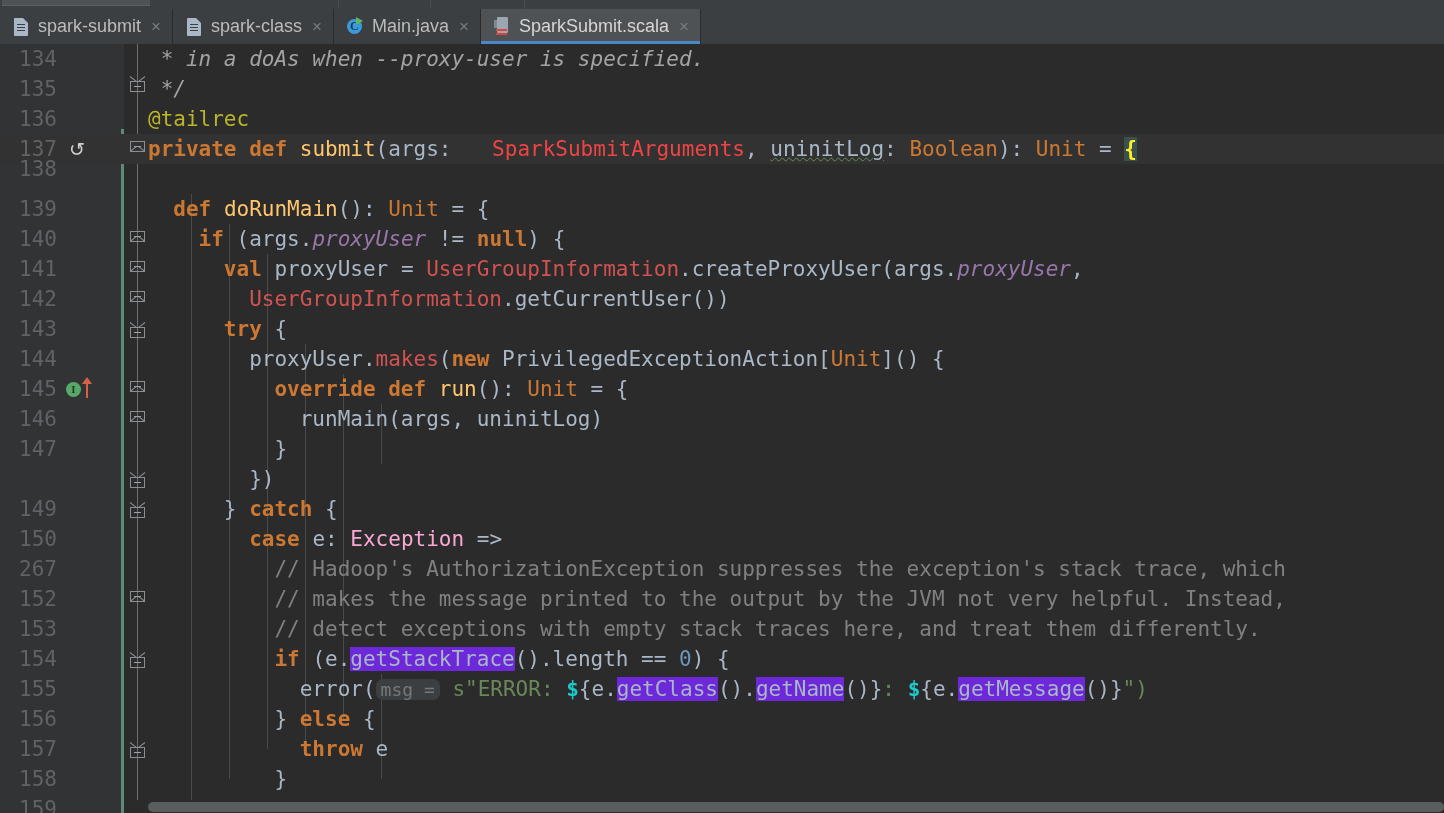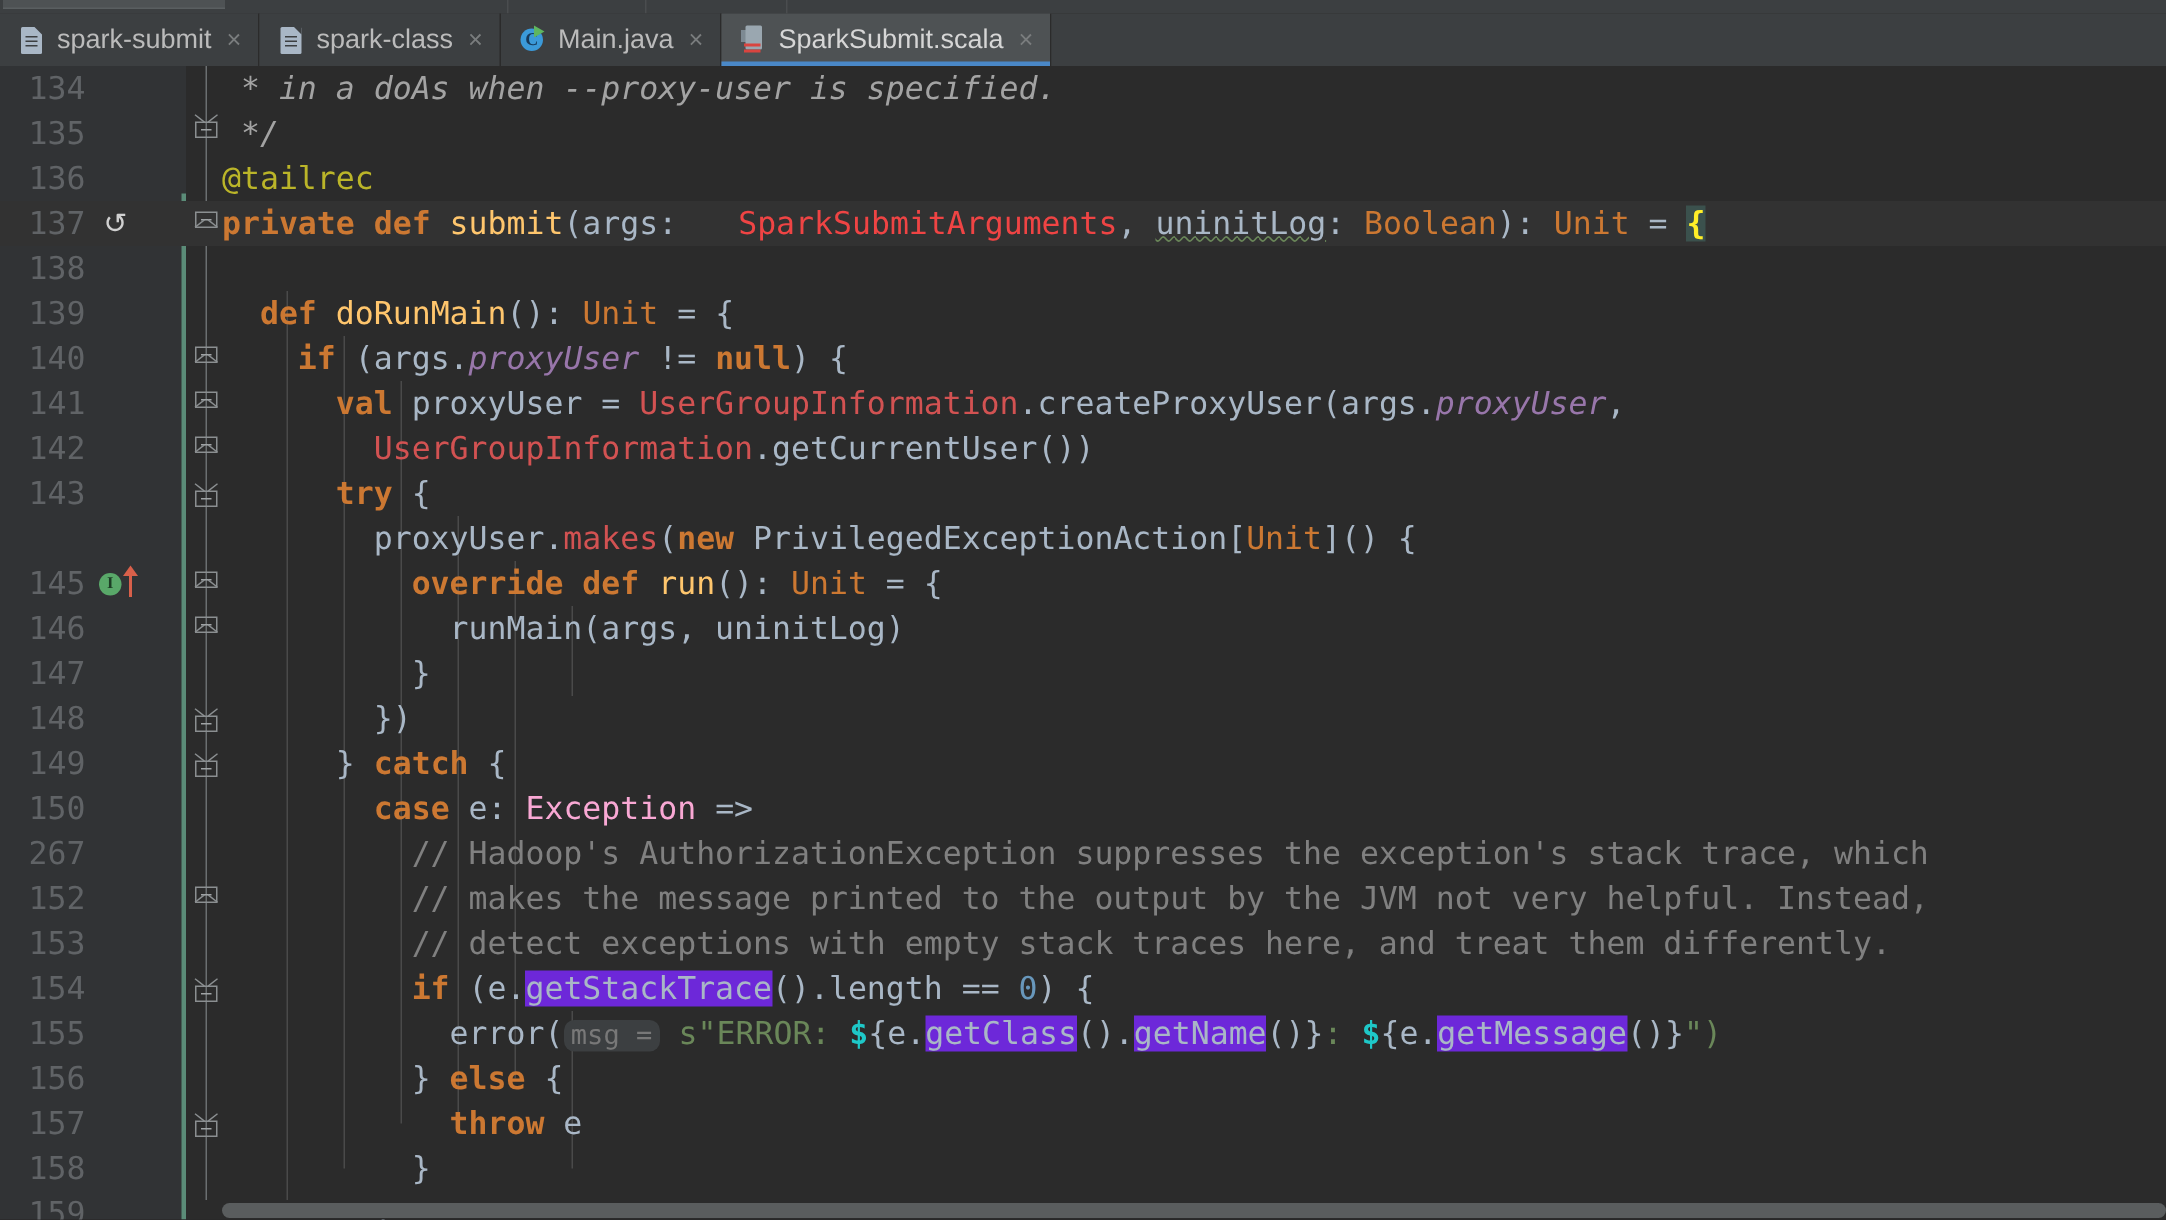--- a/index.html
+++ b/index.html
@@ -293,49 +293,49 @@
     </div>
   <div class="row" style="top:30px">
       <span class="lnum">135</span>
     </div>
   <div class="row" style="top:60px">
       <span class="lnum">136</span>
     </div>
   <div class="row hl" style="top:90px">
       <span class="lnum">137</span>
     </div>
-  <div class="row" style="top:120px">
+  <div class="row" style="top:110px">
       <span class="lnum">138</span>
     </div>
   <div class="row" style="top:150px">
       <span class="lnum">139</span>
     </div>
   <div class="row" style="top:180px">
       <span class="lnum">140</span>
     </div>
   <div class="row" style="top:210px">
       <span class="lnum">141</span>
     </div>
   <div class="row" style="top:240px">
       <span class="lnum">142</span>
     </div>
   <div class="row" style="top:270px">
       <span class="lnum">143</span>
     </div>
+  <div class="row" style="top:300px">
+      <span class="lnum">144</span>
+    </div>
   <div class="row" style="top:330px">
       <span class="lnum">145</span>
     </div>
   <div class="row" style="top:360px">
       <span class="lnum">146</span>
     </div>
   <div class="row" style="top:390px">
       <span class="lnum">147</span>
-    </div>
-  <div class="row" style="top:420px">
-      <span class="lnum">148</span>
     </div>
   <div class="row" style="top:450px">
       <span class="lnum">149</span>
     </div>
   <div class="row" style="top:480px">
       <span class="lnum">150</span>
     </div>
   <div class="row" style="top:510px">
       <span class="lnum">267</span>
     </div>

